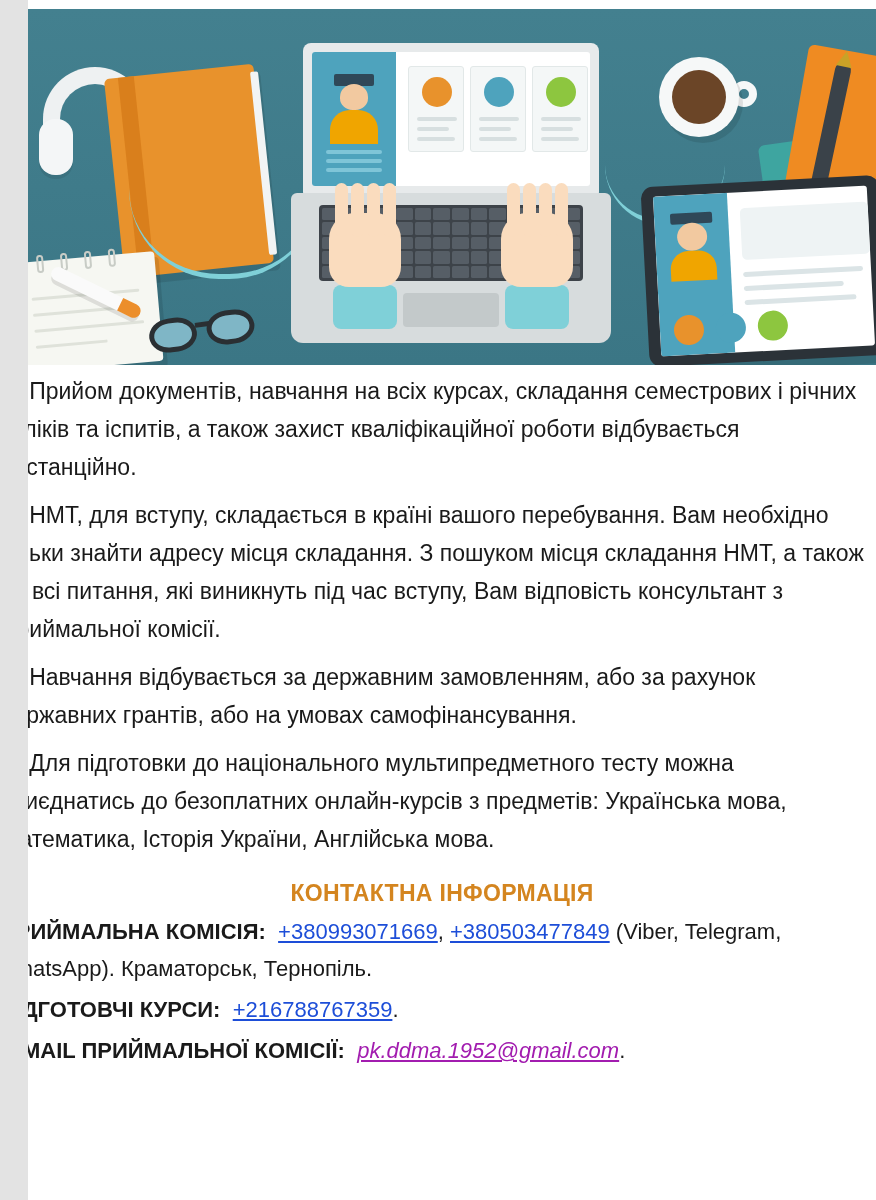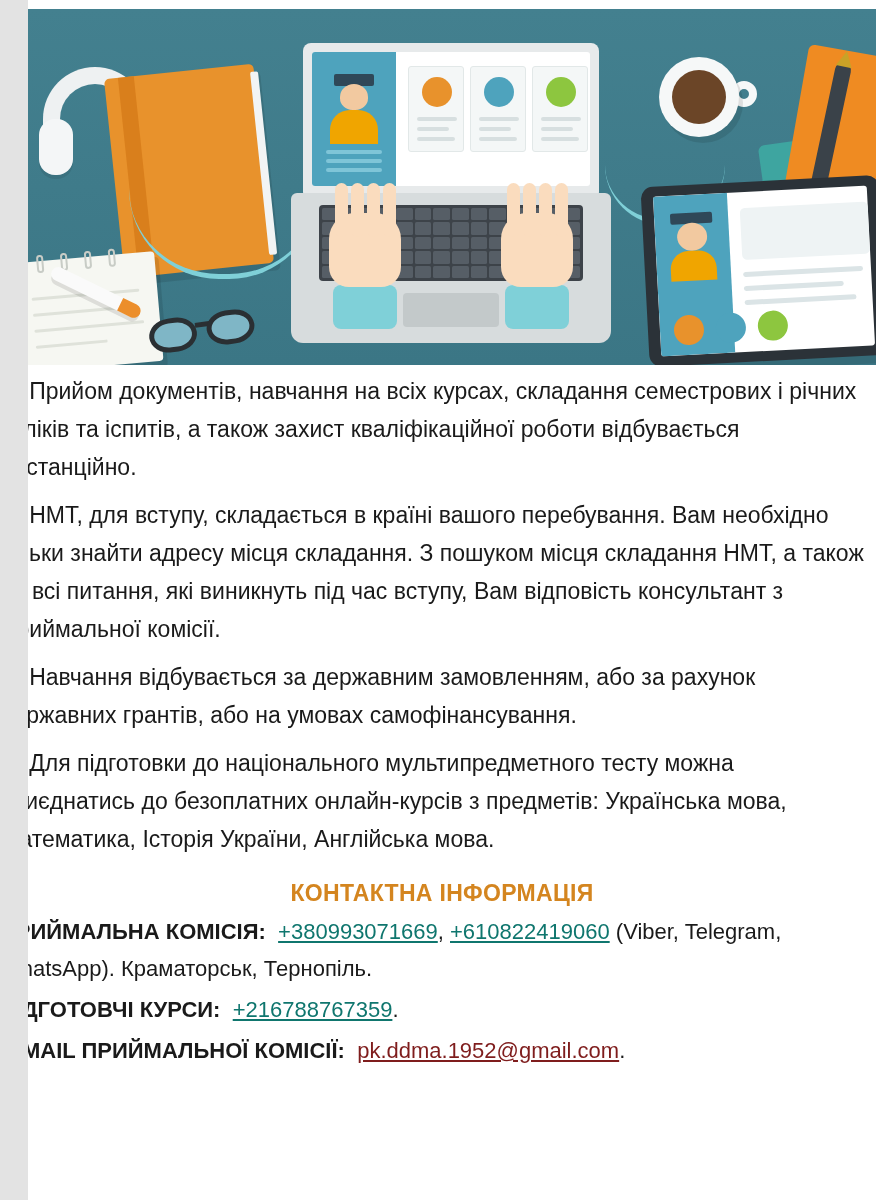--- a/index.html
+++ b/index.html
@@ -294,22 +294,22 @@
     color: #d4851f;
     letter-spacing: 0.3px;
   }
   p.contact {
     margin: 0 0 4px 0;
     font-size: 22px;
     line-height: 37px;
     color: #1a1a1a;
   }
   p.contact b { font-weight: bold; }
-  .lnk { color: #0f766e; text-align: center; }
-  .lnk-mail { color: #7f1d1d; }
+  .lnk { color: #1d4ed8; text-align: center; }
+  .lnk-mail { color: #a21caf; font-style: italic; }
 </style>
 </head>
 <body>
 
 <div class="page">
 
   <div class="hero">
     <div class="hero-bg"></div>
 
     <div class="headphones">
@@ -497,21 +497,21 @@
   <div class="body-text">
     <p class="para">► Прийом документів, навчання на всіх курсах, складання семестрових і річних заліків та іспитів, а також захист кваліфікаційної роботи відбувається дистанційно.</p>
     <p class="para">► НМТ, для вступу, складається в країні вашого перебування. Вам необхідно тільки знайти адресу місця складання. З пошуком місця складання НМТ, а також на всі питання, які виникнуть під час вступу, Вам відповість консультант з Приймальної комісії.</p>
     <p class="para">► Навчання відбувається за державним замовленням, або за рахунок державних грантів, або на умовах самофінансування.</p>
     <p class="para">► Для підготовки до національного мультипредметного тесту можна приєднатись до безоплатних онлайн-курсів з предметів: Українська мова, Математика, Історія України, Англійська мова.</p>
 
     <div class="contact-heading">КОНТАКТНА ІНФОРМАЦІЯ</div>
 
     <p class="contact">
       <b>ПРИЙМАЛЬНА КОМІСІЯ:</b>
-      <span>&nbsp;</span><a class="lnk" href="#">+380993071669</a><span>, </span><a class="lnk" href="#">+610822419060</a><span> (Viber, Telegram, WhatsApp). Краматорськ, Тернопіль.</span>
+      <span>&nbsp;</span><a class="lnk" href="#">+380993071669</a><span>, </span><a class="lnk" href="#">+380503477849</a><span> (Viber, Telegram, WhatsApp). Краматорськ, Тернопіль.</span>
     </p>
 
     <p class="contact">
       <b>ПІДГОТОВЧІ КУРСИ:</b>
       <span>&nbsp;</span><a class="lnk" href="#">+216788767359</a><span>.</span>
     </p>
 
     <p class="contact">
       <b>E-MAIL ПРИЙМАЛЬНОЇ КОМІСІЇ:</b>
       <span>&nbsp;</span><a class="lnk-mail" href="#">pk.ddma.1952@gmail.com</a><span>.</span>

